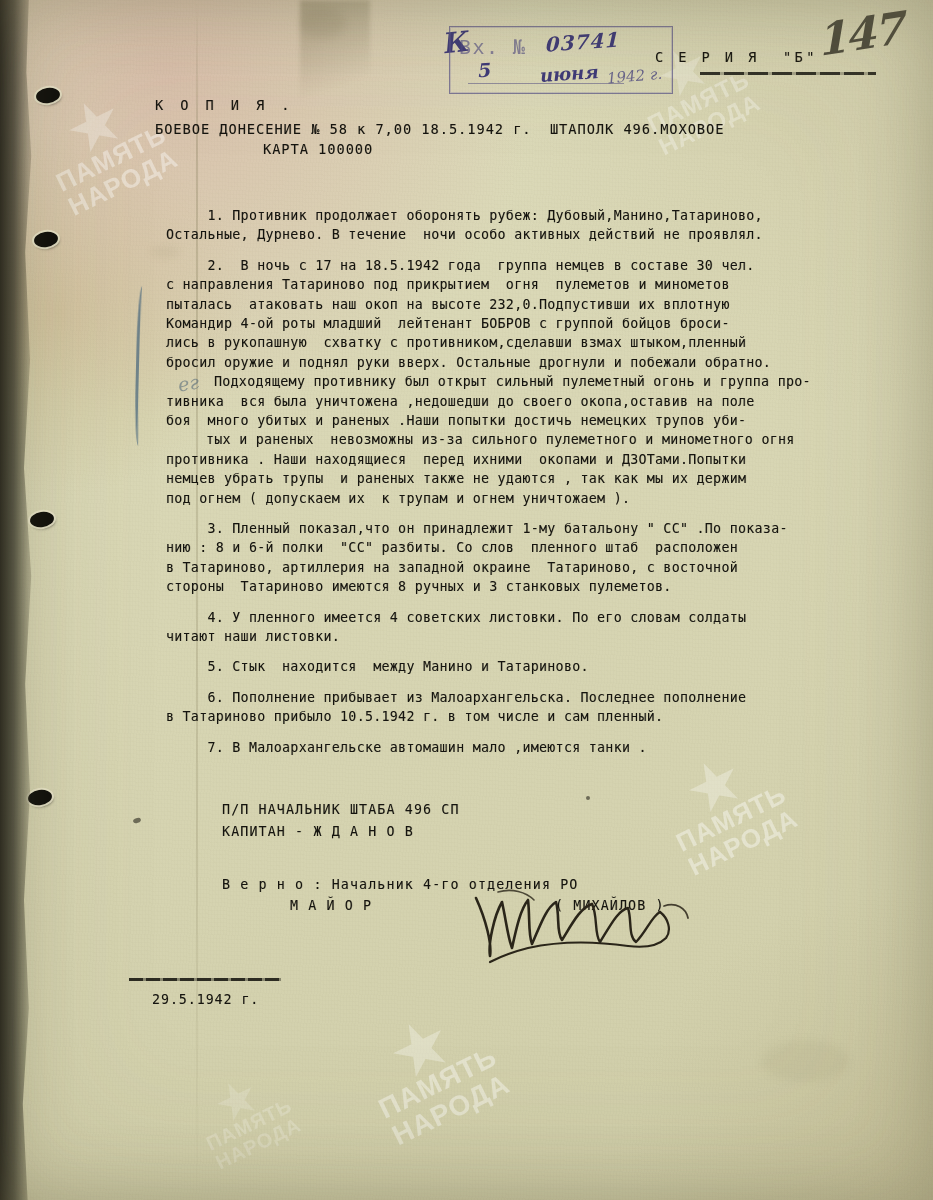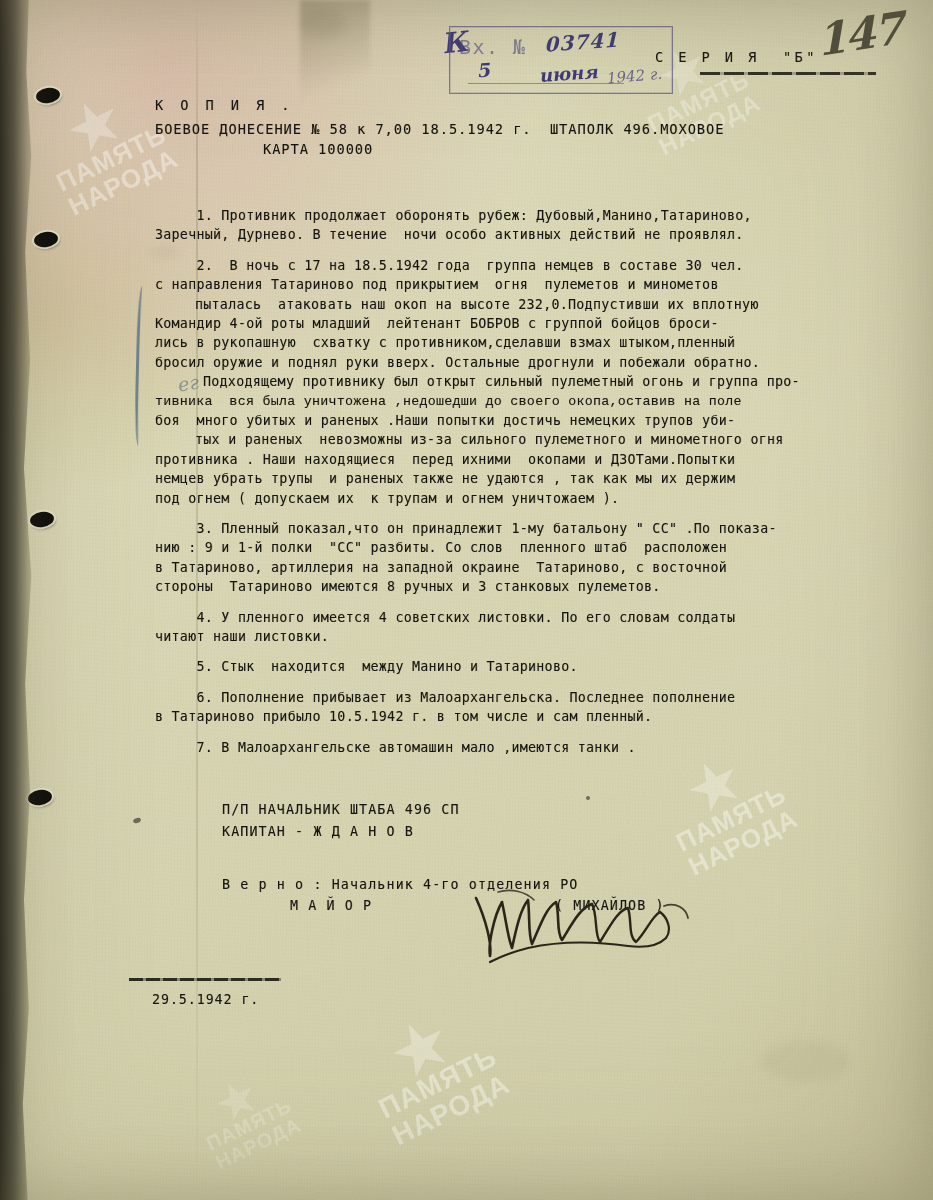--- a/index.html
+++ b/index.html
@@ -126,21 +126,21 @@
     white-space: pre;
     font-family: "DejaVu Sans Mono", "Liberation Mono", monospace;
   }
 
   .kopiya  { left: 155px; top: 55px;  letter-spacing: 4.5px; font-size: 13.5px; margin-top: 41px; }
   .seriya  { left: 655px; top: 48px;  letter-spacing: 3.5px; font-size: 13.5px; }
 
   .ttl-1 { left: 155px; top: 120px; letter-spacing: 1.0px; font-size: 13.6px; }
   .ttl-2 { left: 263px; top: 140px; letter-spacing: 1.0px; font-size: 13.6px; }
 
-  .body-ln { left: 155px; letter-spacing: 0.35px; text-align: center; }
+  .body-ln { left: 166px; letter-spacing: 0.35px; text-align: center; }
 
   .sig-1 { left: 222px; top: 800px; letter-spacing: 1.2px; }
   .sig-2 { left: 222px; top: 822px; letter-spacing: 1.2px; }
   .sig-3 { left: 222px; top: 875px; letter-spacing: 1.2px; }
   .sig-4 { left: 290px; top: 896px; letter-spacing: 1.2px; }
   .sig-paren { left: 555px; top: 896px; letter-spacing: 1.2px; }
   .date-ln { left: 152px; top: 990px; letter-spacing: 1.0px; }
 
   .underline-rule {
     position: absolute;
@@ -329,40 +329,40 @@
     <div class="ln kopiya">К О П И Я .</div>
     <div class="ln seriya">С Е Р И Я  "Б"</div>
     <div class="seriya-rule"></div>
 
     <div class="ln ttl-1">БОЕВОЕ ДОНЕСЕНИЕ № 58 к 7,00 18.5.1942 г.  ШТАПОЛК 496.МОХОВОЕ</div>
     <div class="ln ttl-2">КАРТА 100000</div>
 
     <div id="body-slot">
         <div>
           <div class="ln body-ln" style="top: 206px;">     1. Противник продолжает оборонять рубеж: Дубовый,Манино,Татариново,</div>
-          <div class="ln body-ln" style="top: 225.4px;">Заречный, Дурнево. В течение  ночи особо активных действий не проявлял.</div>
+          <div class="ln body-ln" style="top: 225.4px;">Остальные, Дурнево. В течение  ночи особо активных действий не проявлял.</div>
         </div>
         <div>
           <div class="ln body-ln" style="top: 255.8px;">     2.  В ночь с 17 на 18.5.1942 года  группа немцев в составе 30 чел.</div>
           <div class="ln body-ln" style="top: 275.2px;">с направления Татариново под прикрытием  огня  пулеметов и минометов</div>
-          <div class="ln body-ln" style="top: 294.6px; margin-left: 40px;">пыталась  атаковать наш окоп на высоте 232,0.Подпустивши их вплотную</div>
+          <div class="ln body-ln" style="top: 294.6px;">пыталась  атаковать наш окоп на высоте 232,0.Подпустивши их вплотную</div>
           <div class="ln body-ln" style="top: 314px;">Командир 4-ой роты младший  лейтенант БОБРОВ с группой бойцов броси-</div>
           <div class="ln body-ln" style="top: 333.4px;">лись в рукопашную  схватку с противником,сделавши взмах штыком,пленный</div>
           <div class="ln body-ln" style="top: 352.8px;">бросил оружие и поднял руки вверх. Остальные дрогнули и побежали обратно.</div>
           <div class="ln body-ln" style="top: 372.2px; padding-left: 48px;">Подходящему противнику был открыт сильный пулеметный огонь и группа про-</div>
-          <div class="ln body-ln" style="top: 391.6px; font-family: Liberation Mono, monospace;">тивника  вся была уничтожена ,недошедши до своего окопа,оставив на поле</div>
+          <div class="ln body-ln" style="top: 391.6px;">тивника  вся была уничтожена ,недошедши до своего окопа,оставив на поле</div>
           <div class="ln body-ln" style="top: 411px;">боя  много убитых и раненых .Наши попытки достичь немецких трупов уби-</div>
           <div class="ln body-ln" style="top: 430.4px; margin-left: 40px;">тых и раненых  невозможны из-за сильного пулеметного и минометного огня</div>
           <div class="ln body-ln" style="top: 449.8px;">противника . Наши находящиеся  перед ихними  окопами и ДЗОТами.Попытки</div>
           <div class="ln body-ln" style="top: 469.2px;">немцев убрать трупы  и раненых также не удаются , так как мы их держим</div>
           <div class="ln body-ln" style="top: 488.6px;">под огнем ( допускаем их  к трупам и огнем уничтожаем ).</div>
         </div>
         <div>
           <div class="ln body-ln" style="top: 519px;">     3. Пленный показал,что он принадлежит 1-му батальону " СС" .По показа-</div>
-          <div class="ln body-ln" style="top: 538.4px;">нию : 9 и 1-й полки  "СС" разбиты. Со слов  пленного штаб  расположен</div>
+          <div class="ln body-ln" style="top: 538.4px;">нию : 8 и 6-й полки  "СС" разбиты. Со слов  пленного штаб  расположен</div>
           <div class="ln body-ln" style="top: 557.8px;">в Татариново, артиллерия на западной окраине  Татариново, с восточной</div>
           <div class="ln body-ln" style="top: 577.2px;">стороны  Татариново имеются 8 ручных и 3 станковых пулеметов.</div>
         </div>
         <div>
           <div class="ln body-ln" style="top: 607.6px;">     4. У пленного имеется 4 советских листовки. По его словам солдаты</div>
           <div class="ln body-ln" style="top: 627px;">читают наши листовки.</div>
         </div>
         <div>
           <div class="ln body-ln" style="top: 657.4px;">     5. Стык  находится  между Манино и Татариново.</div>
         </div>

